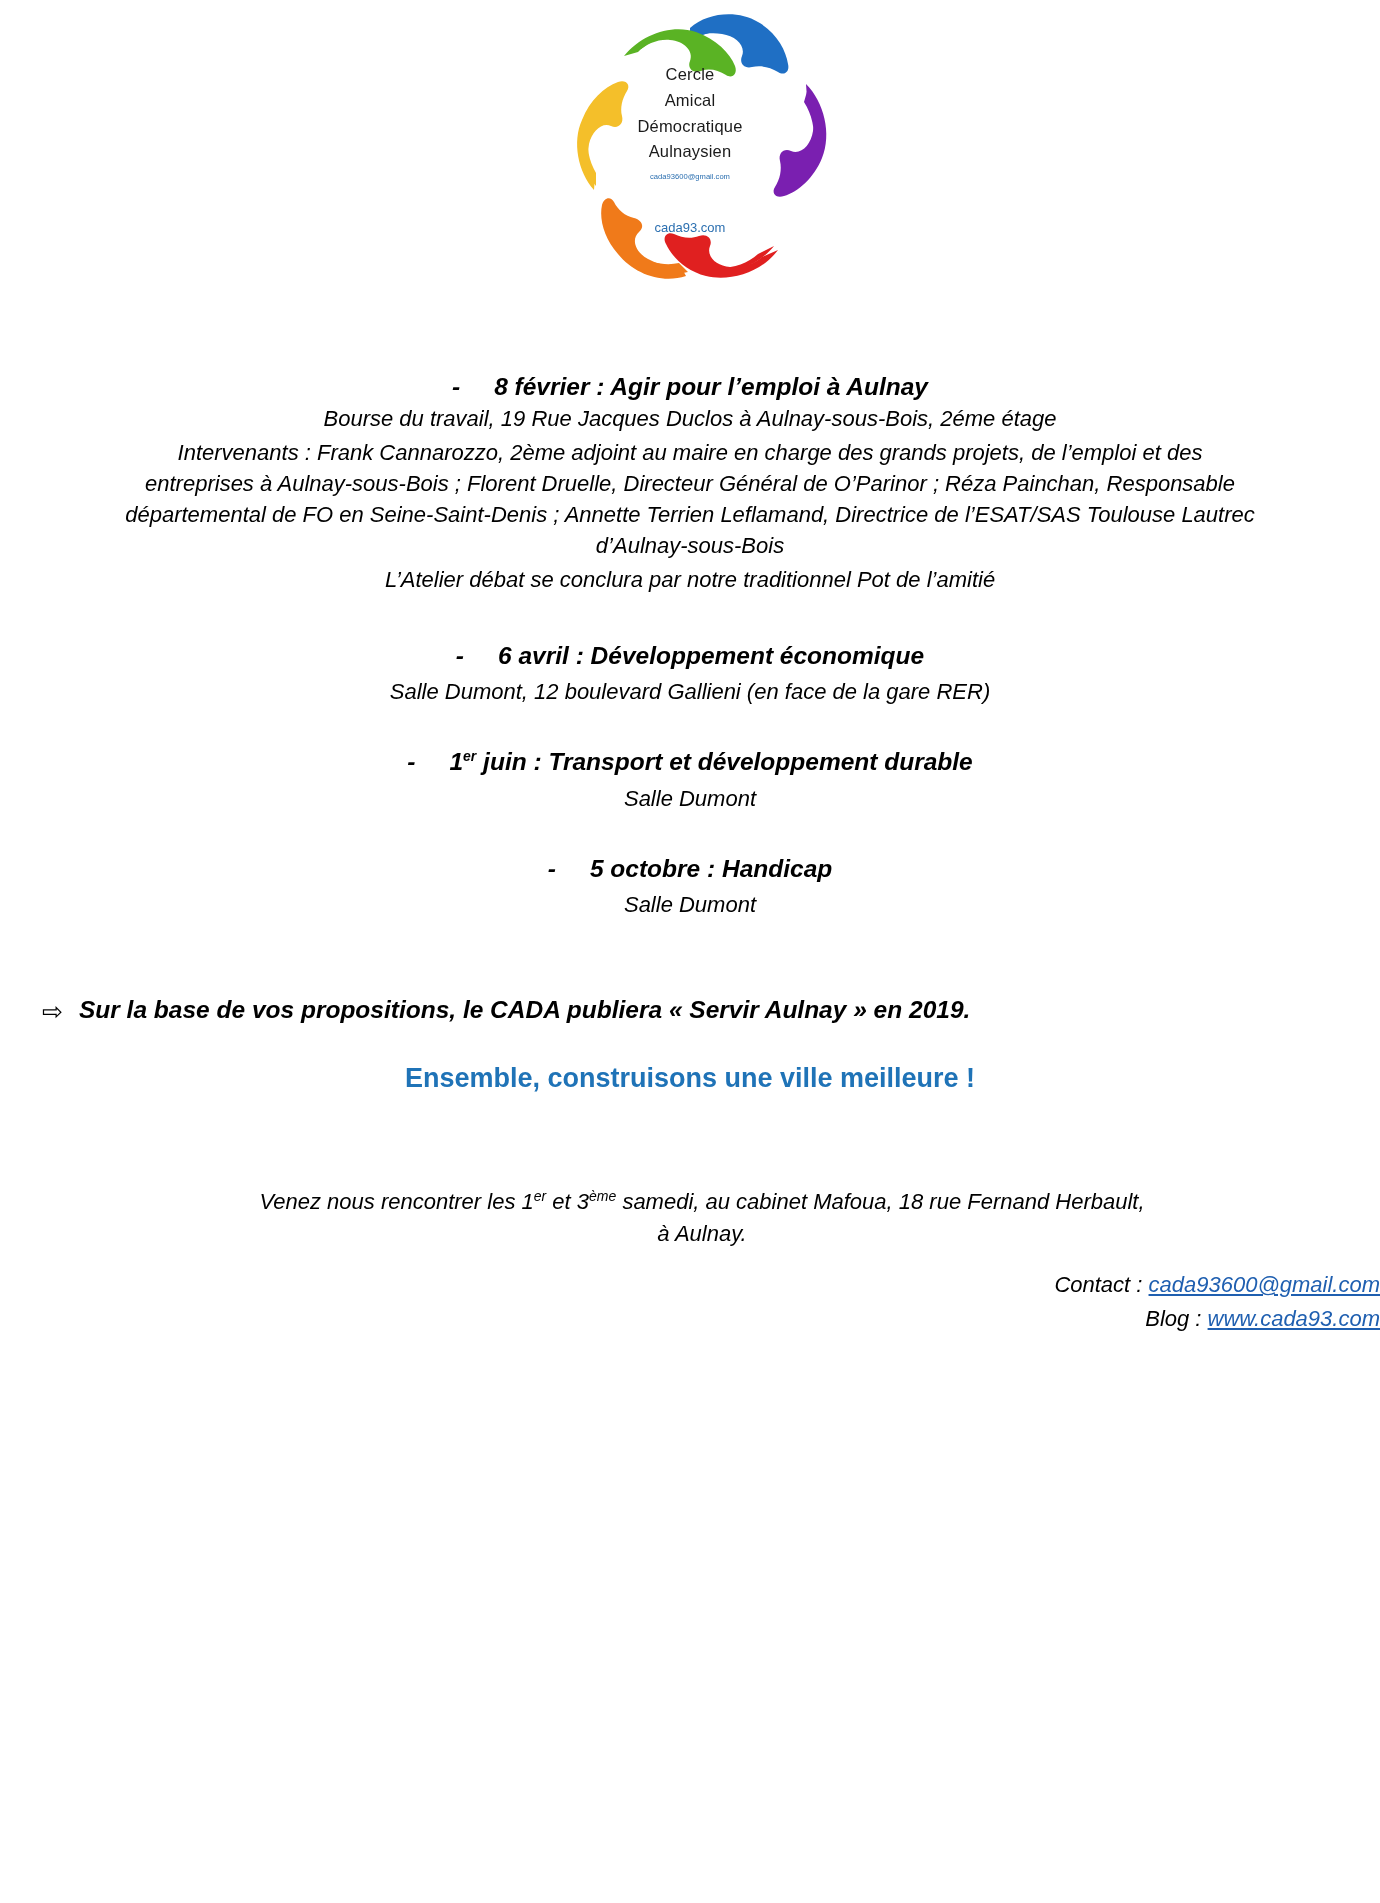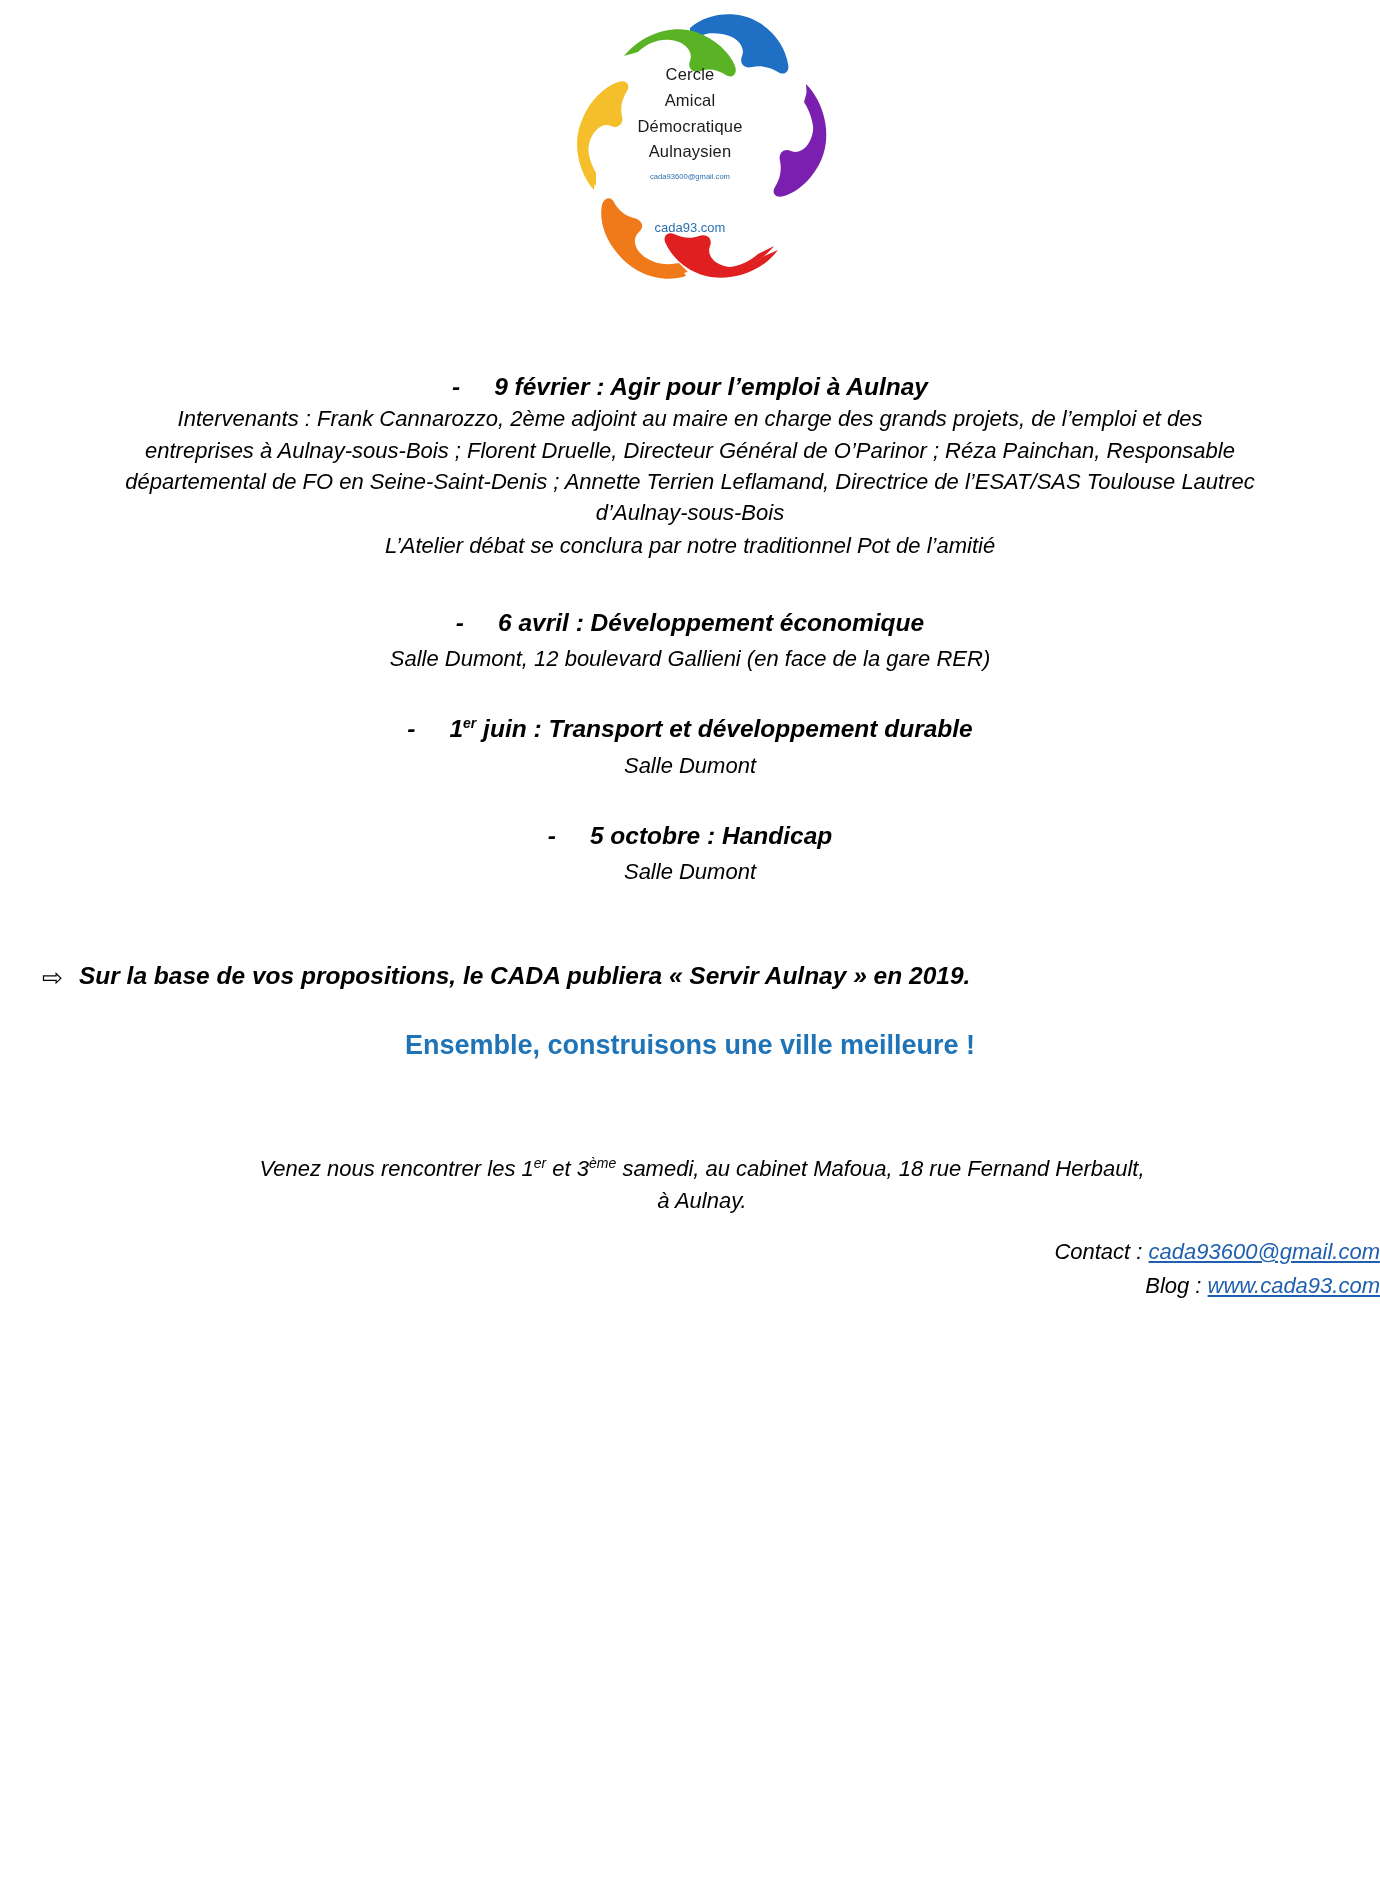--- a/index.html
+++ b/index.html
@@ -232,22 +232,23 @@
         <div class="logo-small2">cada93.com</div>
       </div>
     </div>
   </div>
 
 
   <div class="events">
 
     <div class="event">
       <div class="event-title">
-        <span class="dash">-</span><span>9 février : Agir pour l’emploi à Aulnay</span>
-      </div>
+        <span class="dash">-</span><span>8 février : Agir pour l’emploi à Aulnay</span>
+      </div>
+      <div class="event-detail tight">Bourse du travail, 19 Rue Jacques Duclos à Aulnay-sous-Bois, 2éme étage</div>
       <div class="event-detail tight">Intervenants : Frank Cannarozzo, 2ème adjoint au maire en charge des grands projets, de l’emploi et des entreprises à Aulnay-sous-Bois ; Florent Druelle, Directeur Général de O’Parinor ; Réza Painchan, Responsable départemental de FO en Seine-Saint-Denis ; Annette Terrien Leflamand, Directrice de l’ESAT/SAS Toulouse Lautrec d’Aulnay-sous-Bois</div>
       <div class="event-detail tight">L’Atelier débat se conclura par notre traditionnel Pot de l’amitié</div>
     </div>
 
     <div class="gap-46"></div>
 
     <div class="event">
       <div class="event-title">
         <span class="dash">-</span><span>6 avril : Développement économique</span>
       </div>

